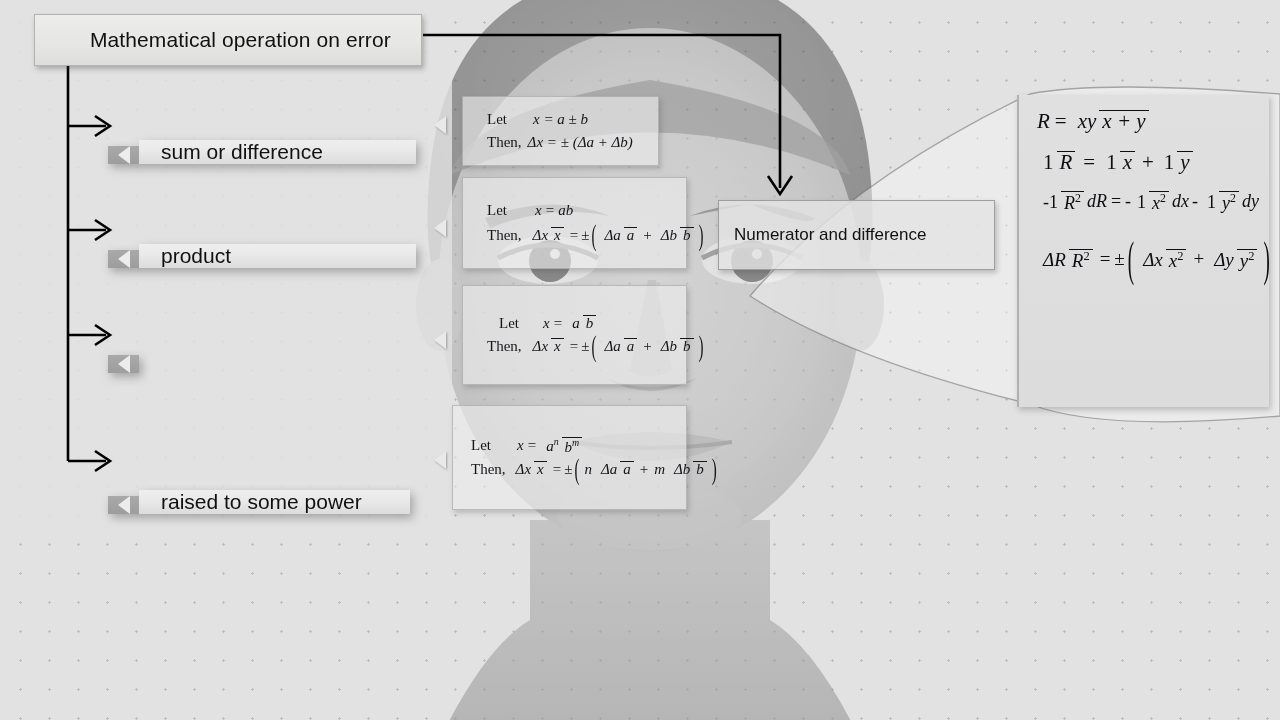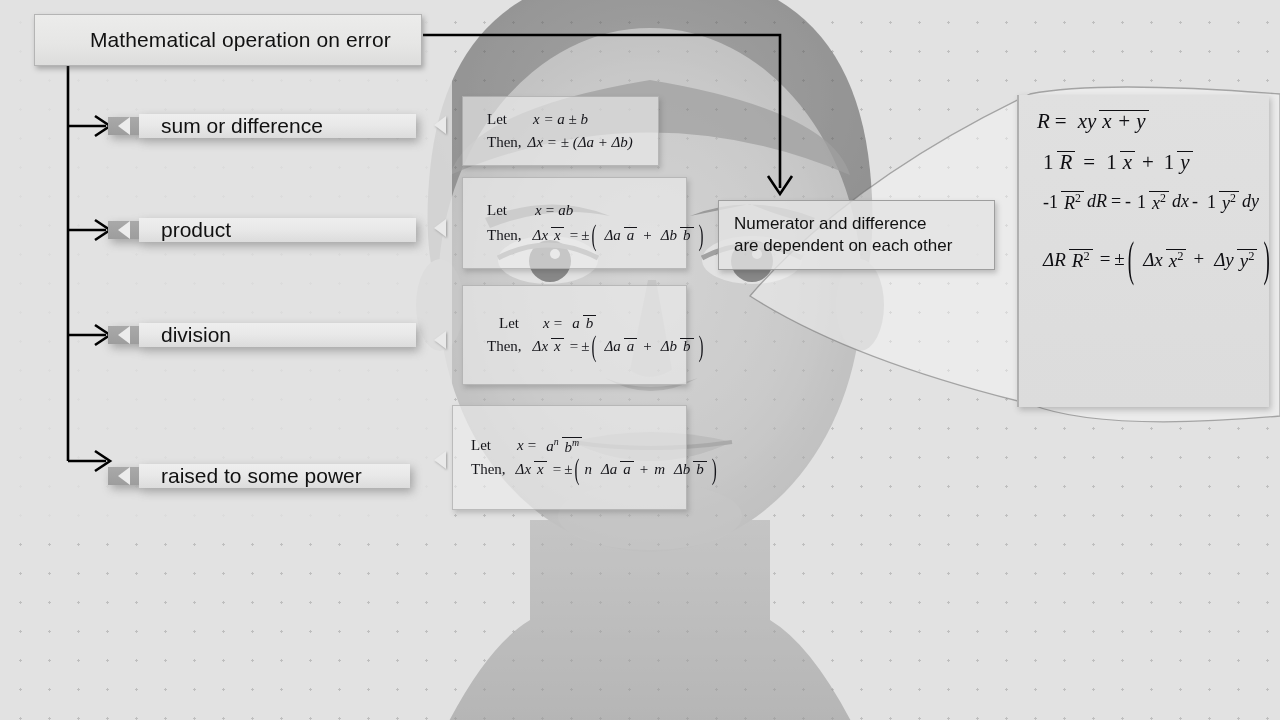--- a/index.html
+++ b/index.html
@@ -51,21 +51,21 @@
     white-space:nowrap;
     margin-left:36px;
   }
 
   
   #connectors{ position:absolute; left:0; top:0; width:1280px; height:720px; }
 
   
   .label-box{
     position:absolute; height:76px;
-    display:flex; align-items:center;
+    display:flex; align-items:flex-end;
     filter:drop-shadow(3px 4px 5px rgba(70,70,70,.40));
   }
   .label-box .tab{
     width:31px;
     background:linear-gradient(180deg,#a9a9a9 0%, #9d9d9d 100%);
     display:flex; align-items:center; justify-content:center;
   }
   .label-box .tri{
     width:0;height:0;
     border-top:9px solid transparent;
@@ -254,23 +254,20 @@
   </div>
   <div class="body">
     <span class="txt">product</span>
   </div>
 </div>
 
 <div class="label-box" style="left:108px; top:297px; width:308px;">
   <div class="tab">
     <span class="tri"></span>
   </div>
-  <div class="body">
-    <span class="txt">division</span>
-  </div>
 </div>
 
 <div class="label-box" style="left:108px; top:438px; width:302px;">
   <div class="tab">
     <span class="tri"></span>
   </div>
   <div class="body">
     <span class="txt">raised to some power</span>
   </div>
 </div>
@@ -398,21 +395,20 @@
         <span class="den mi">b</span>
       </span>
       <span class="paren">)</span>
     </div>
   </div>
 </div>
 
 <div id="callout-box">
   <div class="co-txt">
     <div>Numerator and difference</div>
-    <div>are dependent on each other</div>
   </div>
 </div>
 
 <div id="right-panel">
 
   
   <div class="req row" style="font-size:21px;">
     <span class="mi">R</span>
     <span class="mr" style="margin:0 5px;">=</span>
     <span class="frac">

